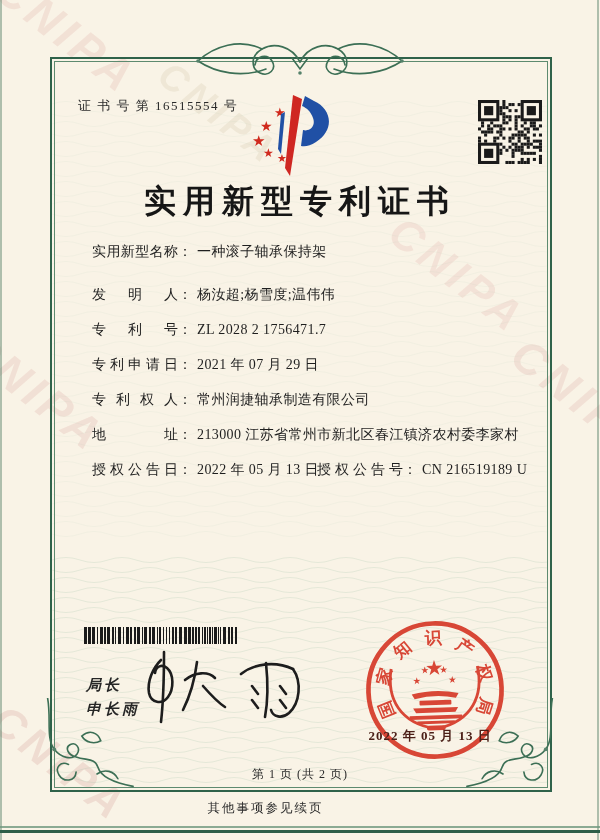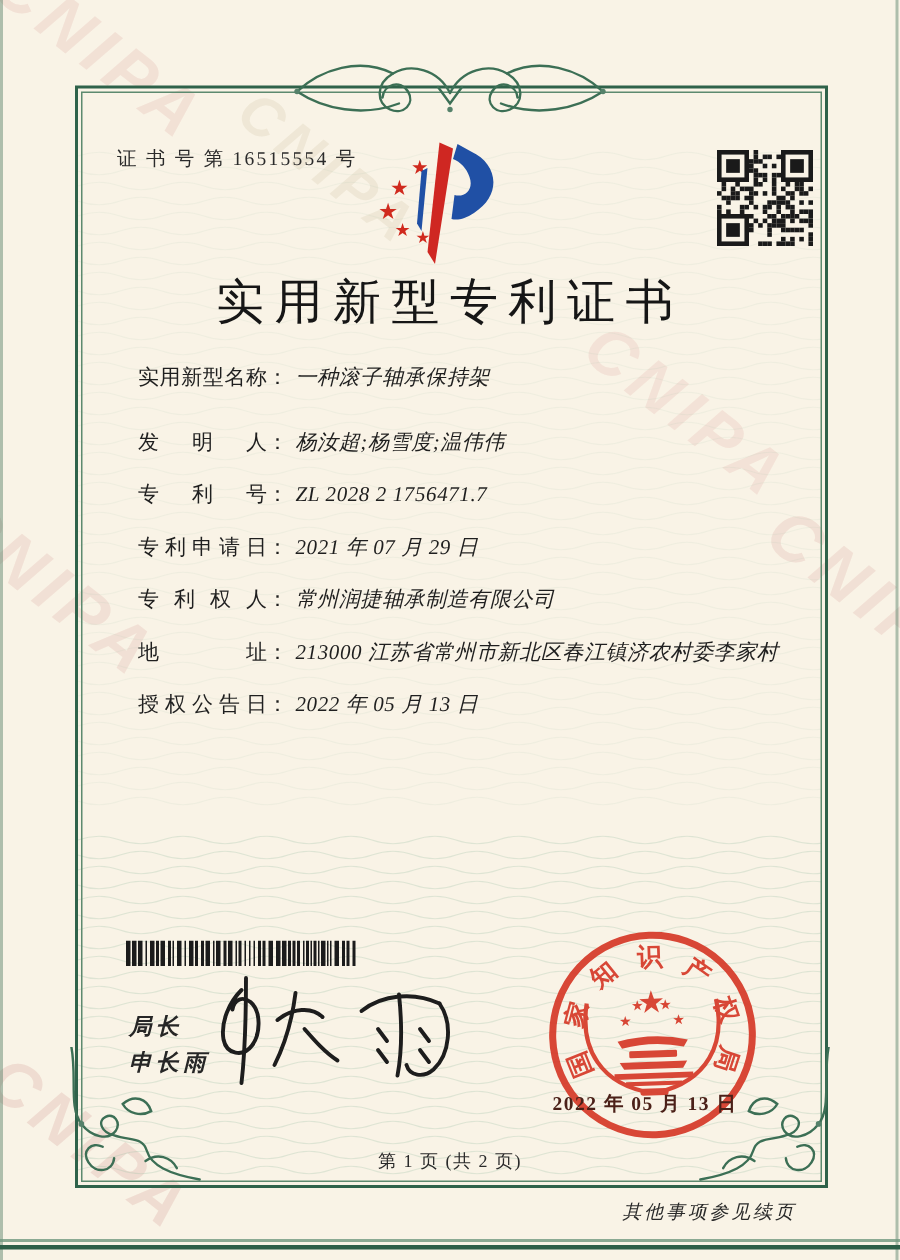--- a/index.html
+++ b/index.html
@@ -23,46 +23,46 @@
   .edge{position:absolute;background:#35684e;}
   .edge-left{left:0;top:0;width:2px;height:840px;opacity:.38;}
   .edge-right{left:597px;top:0;width:2px;height:840px;opacity:.38;}
   .edge-b1{left:0;top:826px;width:600px;height:1.5px;background:#6f977e;opacity:.8;}
   .edge-b2{left:0;top:830px;width:600px;height:3px;background:#2e5f48;}
   
   .certno{left:78px;top:97px;font-size:13px;letter-spacing:1.5px;color:#2b2b2b;}
   .logo{left:250px;top:92px;width:80px;height:86px;}
   .logo .star{position:absolute;color:#d02a1e;line-height:1;font-family:"DejaVu Sans",sans-serif;}
   .qr{left:478px;top:100px;width:64px;height:64px;}
-  .title{left:0;top:180px;width:600px;text-align:center;font-size:32px;font-weight:400;
+  .title{left:0;top:180px;width:600px;text-align:center;font-size:32px;font-weight:700;
          letter-spacing:7px;color:#161616;}
   
   .frow{left:78px;width:460px;height:20px;font-size:14px;color:#1f1f1f;}
   .flabel{display:inline-block;width:86px;text-align:justify;text-align-last:justify;
           vertical-align:top;margin-left:14px;}
   .fcolon{display:inline-block;}
-  .fval{margin-left:5px;letter-spacing:.4px;font-style:italic;}
+  .fval{margin-left:5px;letter-spacing:.4px;}
   .fpair2{position:absolute;left:225px;top:0;}
   
   .paras{left:78px;top:486px;width:446px;font-size:13.2px;line-height:23.5px;
          text-align:justify;color:#242424;}
   .paras p{margin:0;text-indent:2em;}
   
   .barcode{left:84px;top:627px;width:157px;height:17px;}
   
   .signer{left:86px;top:673px;font-family:"Liberation Sans","DejaVu Sans",sans-serif;
           font-size:15px;font-weight:700;letter-spacing:3px;color:#262626;line-height:24px;font-style:italic;}
   .sig{left:133px;top:646px;}
   
   .seal{left:360px;top:615px;width:150px;height:150px;opacity:.93;transform:rotate(-2deg);}
   .sealdate{left:345px;top:727px;width:170px;text-align:center;font-size:13px;font-weight:700;
             letter-spacing:1px;color:#4b2018;z-index:6;}
   
   .pageinfo{left:0;top:766px;width:600px;text-align:center;font-size:12px;color:#2a2a2a;letter-spacing:1px;}
-  .contnote{left:0;top:800px;width:531px;text-align:right;font-size:12.5px;color:#2a2a2a;letter-spacing:2px;font-style:italic;}
+  .contnote{left:0;top:800px;width:531px;text-align:center;font-size:12.5px;color:#2a2a2a;letter-spacing:2px;}
   .orn{position:absolute;pointer-events:none;}
   svg text{font-family:"DejaVu Sans","Liberation Sans",sans-serif;}
 </style>
 </head>
 <body>
 
 <span class="wm wm1">CNIPA</span>
 <span class="wm wm2">CNIPA</span>
 <span class="wm wm3">CNIPA</span>
 <span class="wm wm4">CNIPA</span>
@@ -290,20 +290,23 @@
   <span class="flabel">专利申请日</span><span class="fcolon">：</span><span class="fval">2021 年 07 月 29 日</span>
 </div>
 <div class="abs frow" style="top:391px">
   <span class="flabel">专利权人</span><span class="fcolon">：</span><span class="fval">常州润捷轴承制造有限公司</span>
 </div>
 <div class="abs frow" style="top:426px">
   <span class="flabel">地址</span><span class="fcolon">：</span><span class="fval">213000 江苏省常州市新北区春江镇济农村委李家村</span>
 </div>
 <div class="abs frow" style="top:461px">
   <span class="flabel">授权公告日</span><span class="fcolon">：</span><span class="fval">2022 年 05 月 13 日</span>
+  <span class="fpair2">
+    <span class="flabel">授权公告号</span><span class="fcolon">：</span><span class="fval">CN 216519189 U</span>
+  </span>
 </div>
 
 <div class="abs paras">
 </div>
 
 <svg id="barcode" class="abs barcode" viewBox="0 0 157 17">
     <rect x="0" y="0" width="3" height="17" fill="#1b1b1b"></rect>
     <rect x="4" y="0" width="3" height="17" fill="#1b1b1b"></rect>
     <rect x="8" y="0" width="3" height="17" fill="#1b1b1b"></rect>
     <rect x="13" y="0" width="1" height="17" fill="#1b1b1b"></rect>

